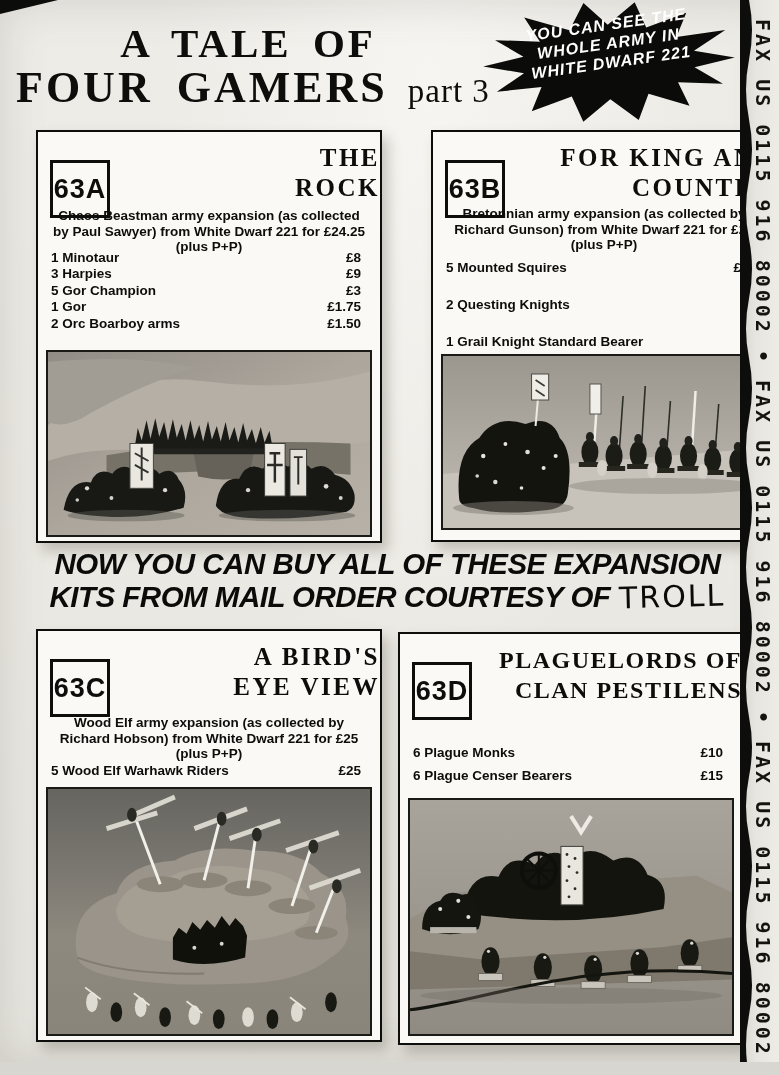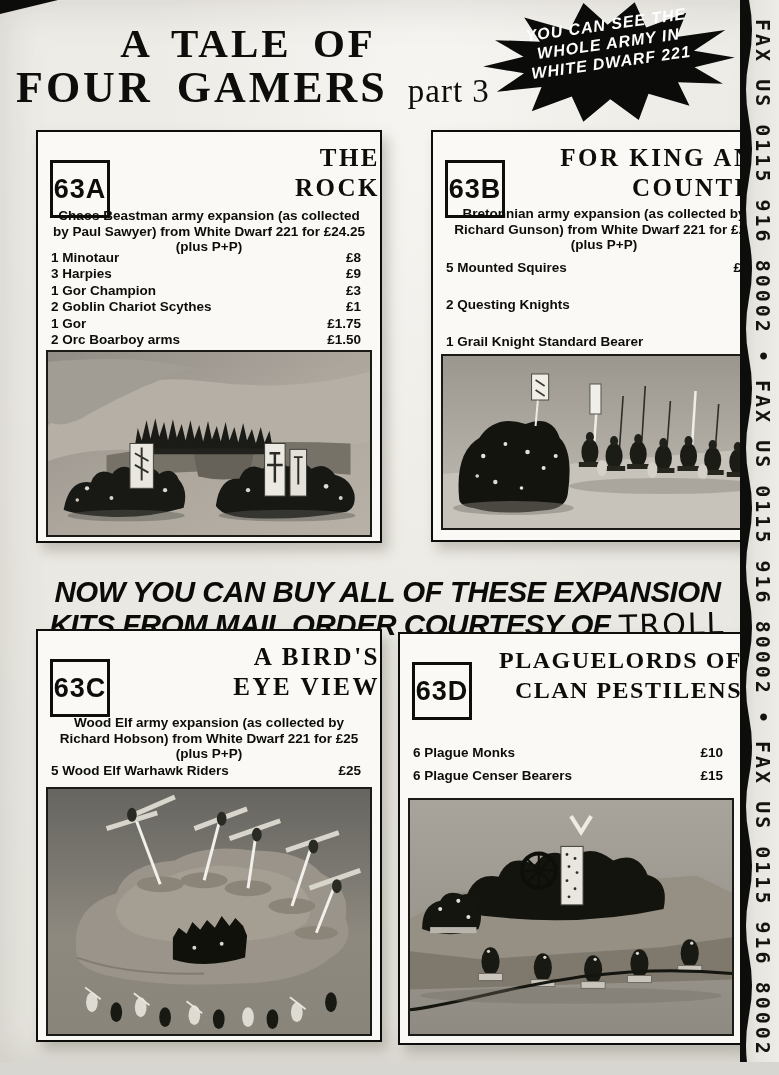--- a/index.html
+++ b/index.html
@@ -57,21 +57,21 @@
   .item-price{padding-right:12px;}
   .photo{position:absolute;left:8px;right:8px;border:2px solid #1a1a16;background:#9a968e;overflow:hidden;}
   #kitA .photo{top:218px;height:183px;}
   #kitB .photo{top:222px;height:172px;}
   #kitC .photo{top:156px;height:245px;}
   #kitD .photo{top:164px;height:234px;}
   .photo svg{display:block;width:100%;height:100%;}
   
   .banner{position:absolute;left:30px;width:715px;top:547px;text-align:center;
     font-weight:bold;font-style:italic;font-size:29.5px;line-height:33px;letter-spacing:-0.5px;
-    transform:scaleX(1.0);color:#0b0b09;margin-top:28px;}
+    transform:scaleX(1.0);color:#0b0b09;}
   .troll-logo{font-style:normal;font-weight:500;font-family:"DejaVu Sans",sans-serif;
     font-size:30px;letter-spacing:2px;margin-left:9px;display:inline-block;transform:rotate(-1.5deg);}
   
   .fax-strip{position:absolute;right:0;top:0;width:39px;height:1075px;overflow:hidden;
     background:linear-gradient(90deg,#d7d5cf 0%,#e7e5df 40%,#eeece6 100%);}
   .fax-wave{position:absolute;left:0;top:0;width:16px;height:1075px;}
   .fax-text{position:absolute;right:1px;top:0;height:1075px;width:30px;line-height:30px;
     writing-mode:vertical-rl;text-orientation:mixed;white-space:nowrap;
     font-family:"DejaVu Sans Mono",monospace;font-weight:bold;font-size:20px;letter-spacing:3px;
     color:#14140f;text-align:center;}
@@ -112,26 +112,22 @@
     <div class="items">
       <div class="item-row">
         <span class="item-name">1 Minotaur</span>
         <span class="item-price">£8</span>
       </div>
       <div class="item-row">
         <span class="item-name">3 Harpies</span>
         <span class="item-price">£9</span>
       </div>
       <div class="item-row">
-        <span class="item-name">1 Gor Champion</span>
+        <span class="item-name">5 Gor Champion</span>
         <span class="item-price">£3</span>
-      </div>
-      <div class="item-row">
-        <span class="item-name">2 Goblin Chariot Scythes</span>
-        <span class="item-price">£1</span>
       </div>
       <div class="item-row">
         <span class="item-name">1 Gor</span>
         <span class="item-price">£1.75</span>
       </div>
       <div class="item-row">
         <span class="item-name">2 Orc Boarboy arms</span>
         <span class="item-price">£1.50</span>
       </div>
     </div>

